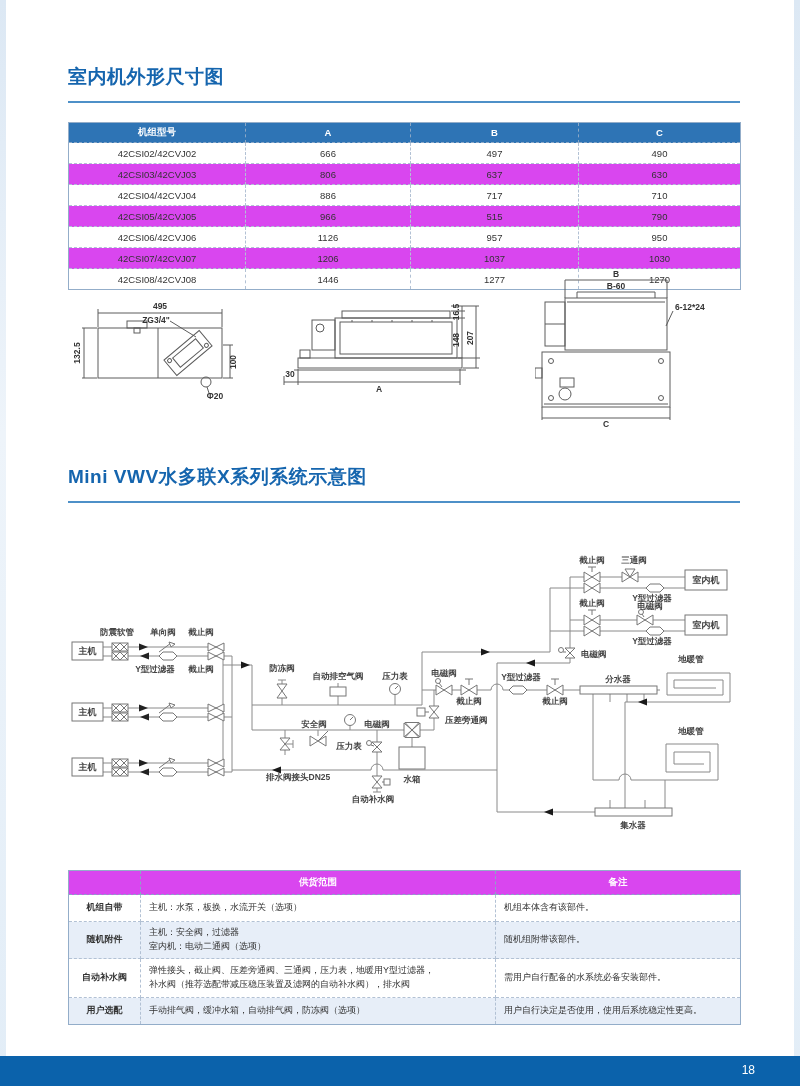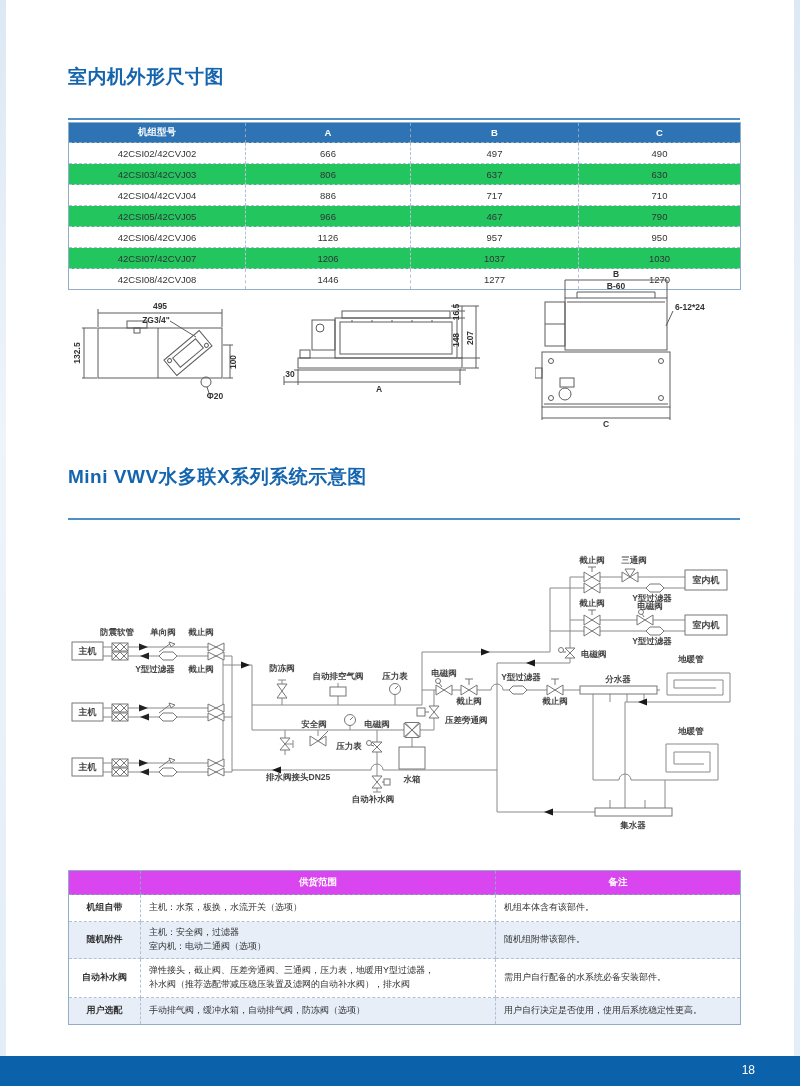--- a/index.html
+++ b/index.html
@@ -1,28 +1,28 @@
 <!DOCTYPE html>
 <html><head>
 <meta charset="utf-8">
 <style>
   html,body{margin:0;padding:0}
   body{width:800px;height:1086px;position:relative;background:#fff;overflow:hidden;
        font-family:"Liberation Sans","DejaVu Sans",sans-serif;color:#333}
   .edge{position:absolute;top:0;bottom:0;width:6px;background:linear-gradient(to bottom,#dce8f4,#eef4fa 40%,#e2edf7)}
   .edge.l{left:0}.edge.r{right:0}
   .sec-title{position:absolute;left:68px;width:672px;color:#1565ae;font-weight:bold;
-             font-size:19px;letter-spacing:.5px;border-bottom:2px solid #4d90c8;padding-bottom:28px}
+             font-size:19px;letter-spacing:.5px;border-bottom:2px solid #4d90c8;padding-bottom:11px}
   #title1{top:64px}
   #title2{top:464px}
   table{border-collapse:collapse;table-layout:fixed;position:absolute}
   #dim-table{left:68px;top:122px;width:672px;font-size:9.5px}
   #dim-table th{background:#2e74b5;color:#fff;font-weight:bold;height:17px;border:1px dashed #8aa7c6;font-size:9.5px}
   #dim-table td{height:12px;text-align:center;border:1px dashed #b2c1d4;padding:4px;color:#333}
-  #dim-table tr.alt td{background:#22c55e}
+  #dim-table tr.alt td{background:#d946ef}
   #dim-table{border:1px solid #93adc9}
   #supply-table{left:68px;top:870px;width:672px;font-size:9px;border:1px solid #93adc9}
   #supply-table th{background:#d946ef;color:#fff;font-weight:bold;height:21px;border:1px dashed #8aa7c6;font-size:9.5px}
   #supply-table td{border:1px dashed #b2c1d4;padding:3px 8px;vertical-align:middle;line-height:1.55}
   #supply-table td.cat{text-align:center;font-weight:bold;padding:3px 2px}
   #supply-table td.scope{white-space:pre-line}
   #supply-table tr.alt td{background:#e7eef8}
   #supply-table tr.r1 td{height:20px}
   #supply-table tr.r2 td{height:30px}
   #supply-table tr.r3 td{height:32px}
@@ -71,21 +71,21 @@
   </tr>
   <tr>
     <td>42CSI04/42CVJ04</td>
     <td>886</td>
     <td>717</td>
     <td>710</td>
   </tr>
   <tr class="alt">
     <td>42CSI05/42CVJ05</td>
     <td>966</td>
-    <td>467</td>
+    <td>515</td>
     <td>790</td>
   </tr>
   <tr>
     <td>42CSI06/42CVJ06</td>
     <td>1126</td>
     <td>957</td>
     <td>950</td>
   </tr>
   <tr class="alt">
     <td>42CSI07/42CVJ07</td>

